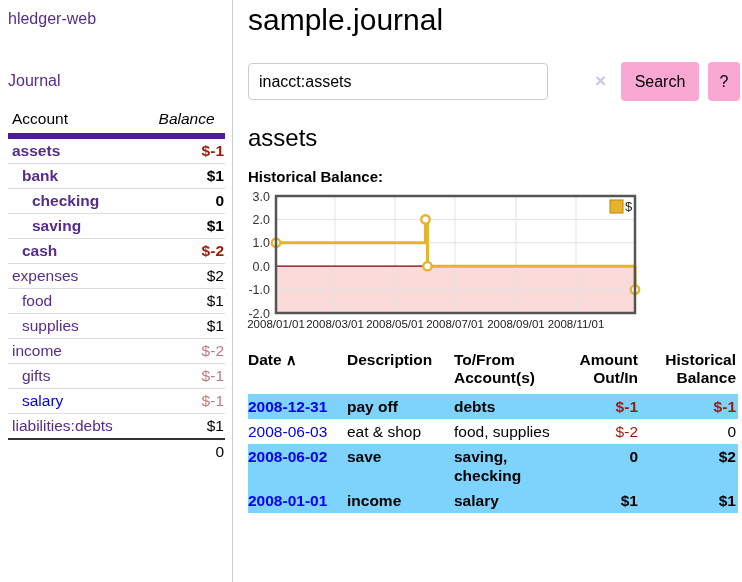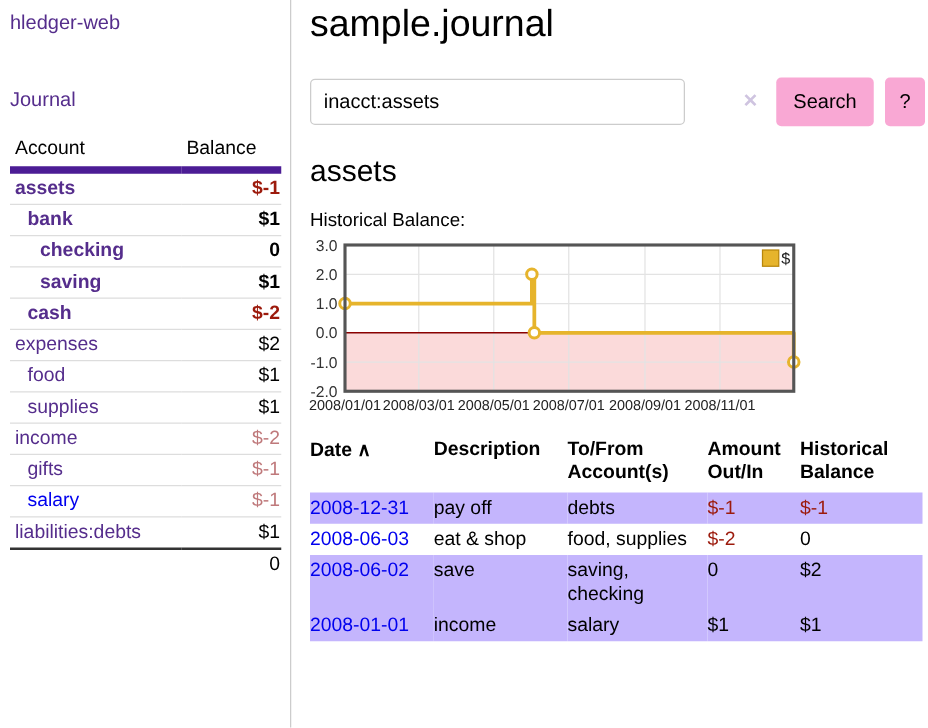--- a/index.html
+++ b/index.html
@@ -7,21 +7,21 @@
               font-family:"Liberation Sans", sans-serif; color:#000; }
 
   
   .sidebar { position:absolute; left:0; top:0; width:233px; height:582px;
              border-right:1px solid #ccc; padding:10px 8px 0 8px; }
   .brand { font-size:16px; color:#552d8c; text-decoration:none; display:inline-block; cursor:pointer; }
   .nav-journal { margin-top:44px; }
   .nav-journal a { font-size:16px; color:#552d8c; text-decoration:none; cursor:pointer; }
   table.accounts { width:217px; border-collapse:collapse; margin-top:16px; font-size:15.5px; }
   table.accounts th { font-weight:400; text-align:left; padding:4px 0 5px 4px; border-bottom:6px solid #4c1d95; }
-  table.accounts th.bal { text-align:left; padding-right:1px; }
+  table.accounts th.bal { text-align:center; padding-right:1px;font-style:italic; }
   table.accounts td { padding:3px 0 3px 0; border-top:1px solid #ddd; height:24px; }
   table.accounts tr:first-child td { border-top:none; }
   table.accounts td.bal { text-align:right; padding-right:1px; white-space:nowrap; }
   table.accounts a { color:#552d8c; text-decoration:none; cursor:pointer; }
   table.accounts tr.bold a, table.accounts tr.bold td.bal { font-weight:700; }
   table.accounts a.blue { color:#0000ee; }
   td.bal.neg-strong { color:#9c1a0c; }
   td.bal.neg-muted  { color:#bf797b; }
   table.accounts tr.total td { border-top:2px solid #333; }
 
@@ -33,29 +33,29 @@
   .search-box input { width:300px; height:37px; border:1px solid #ccc; border-radius:4px;
                       font-size:16px; padding:0 30px 0 10px; color:#000;
                       font-family:"Liberation Sans", sans-serif; outline:none; }
   .clear-x { position:absolute; right:9px; top:8px; font-size:19px; font-weight:700;
              color:#cfc4e0; cursor:pointer; line-height:20px; }
   .btn { height:39px; background:#f9a8d4; border:none; border-radius:4px; font-size:16px;
          font-family:"Liberation Sans", sans-serif; color:#000; cursor:pointer; }
   .btn-search { width:78px; margin-left:6px; }
   .btn-help { width:32px; margin-left:9px; }
   h2.acct-heading { font-size:24px; font-weight:400; margin-top:23px; }
-  .chart-label { font-size:15px; font-weight:400; margin-top:16px; }
+  .chart-label { font-size:15px; font-weight:700; margin-top:16px; }
   svg#chart { margin-top:7px; overflow:visible; display:block; }
 
   
   table.register { border-collapse:collapse; margin-top:17px; font-size:15.5px; table-layout:fixed; }
   table.register th { font-weight:700; text-align:left; vertical-align:top; padding:0 4px 7px 0; }
-  table.register th.r, table.register td.r { padding-right:2px; }
+  table.register th.r, table.register td.r { text-align:right; padding-right:2px; }
   table.register td { vertical-align:top; padding:3px 4px 3px 0; line-height:19px; }
-  table.register tr.even td { background:#c4b5fd; }
+  table.register tr.even td { background:#7dd3fc;font-weight:bold; }
   table.register a.date { color:#0000ee; text-decoration:none; cursor:pointer; white-space:nowrap; }
   table.register td.neg { color:#9c1a0c; }
   .c-date{width:99px;} .c-desc{width:107px;} .c-acct{width:112px;} .c-amt{width:74px;} .c-bal{width:98px;}
   th .sort-ind { font-weight:700; font-size:15px; }
 </style>
 </head>
 <body>
 
 <div class="sidebar">
   <a class="brand">hledger-web</a>

